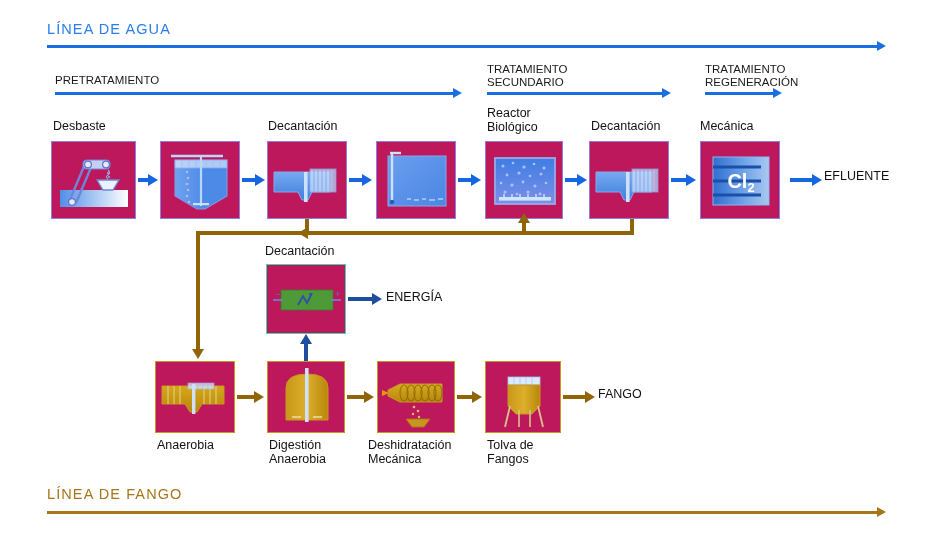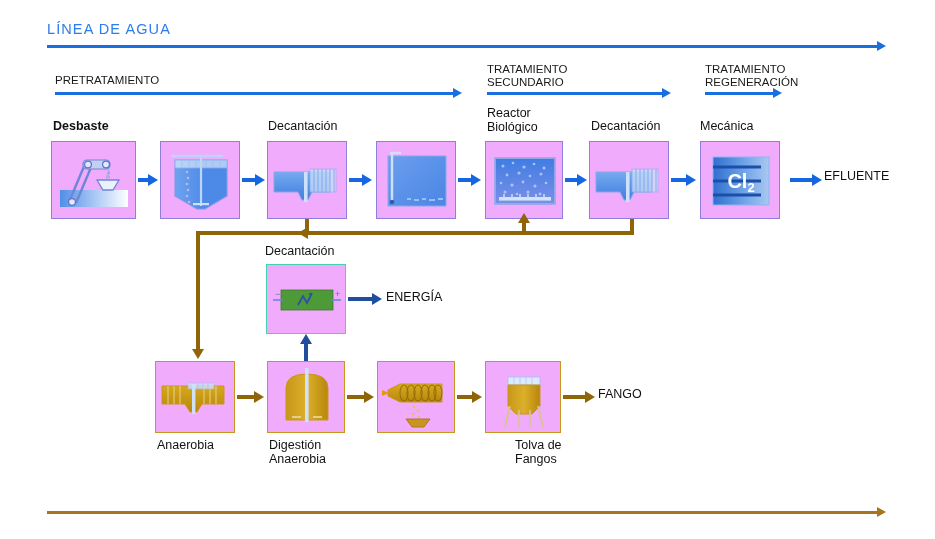--- a/index.html
+++ b/index.html
@@ -56,21 +56,21 @@
   .stage-head {
     width: 0; height: 0;
     border-top: 5px solid transparent;
     border-bottom: 5px solid transparent;
     border-left: 9px solid #1a6fe0;
   }
 
   
   .pbox {
     box-sizing: border-box;
-    background: #f0abfc;
+    background: #be185d;
     text-align: right;
   }
   .pbox-water { border: 1.3px solid #8f7de0; }
   .pbox-sludge { border: 1.3px solid #c8961e; }
   .pbox-cogen { border: 1.3px solid #3fd6b0; }
 
   .pbox-label {
     position: absolute;
     font-size: 12.5px;
     color: #111111;
@@ -153,21 +153,21 @@
   <div class="abs stage-label" style="left:487px; top:63px;">TRATAMIENTO
 SECUNDARIO</div>
   <div class="abs stage-bar" style="left:487px; top:92px; width:175px;"></div>
   <div class="abs stage-head" style="left:662px; top:88px;"></div>
 
   <div class="abs stage-label" style="left:705px; top:63px;">TRATAMIENTO
 REGENERACIÓN</div>
   <div class="abs stage-bar" style="left:705px; top:92px; width:68px;"></div>
   <div class="abs stage-head" style="left:773px; top:88px;"></div>
 
-  <div class="pbox-label" style="left:53px; top:120px;font-weight:bold;">Desbaste</div>
+  <div class="pbox-label" style="left:53px; top:120px;">Desbaste</div>
   <div class="pbox-label" style="left:268px; top:120px;">Decantación</div>
   <div class="pbox-label" style="left:487px; top:107px;">Reactor
 Biológico</div>
   <div class="pbox-label" style="left:591px; top:120px;">Decantación</div>
   <div class="pbox-label" style="left:700px; top:120px;">Mecánica</div>
 
   <div class="abs pbox pbox-water" style="left:51px; top:141px; width:85px; height:78px;">
     <svg width="85" height="78" viewBox="0 0 85 78">
       <defs>
         <linearGradient id="gWater1" x1="0" y1="0" x2="1" y2="0">
@@ -474,20 +474,22 @@
       <path d="M4 28 l7 3 l-7 3 z" fill="#e8960c"></path>
       <g fill="#e0c25e">
         <circle cx="36" cy="45" r="1.3"></circle>
           <circle cx="40" cy="49" r="1.3"></circle>
         <circle cx="35" cy="52" r="1.2"></circle>
           <circle cx="41" cy="55" r="1.2"></circle>
       </g>
       <path d="M28 57 L52 57 L46 65 L34 65 Z" fill="#c8961e" stroke="#a8751a" stroke-width="0.9"></path>
     </svg>
   </div>
+  <div class="pbox-label" style="left:368px; top:439px;">Deshidratación
+Mecánica</div>
 
   <div class="abs pbox pbox-sludge" style="left:485px; top:361px; width:76px; height:72px;">
     <svg width="76" height="72" viewBox="0 0 76 72">
       <defs>
         <linearGradient id="gHop" x1="0" y1="0" x2="1" y2="0">
           <stop offset="0" stop-color="#c9971a"></stop>
           <stop offset="0.5" stop-color="#dcb02a"></stop>
           <stop offset="1" stop-color="#b8860b"></stop>
         </linearGradient>
       </defs>
@@ -498,32 +500,33 @@
         <line x1="40" y1="15" x2="40" y2="23"></line>
           <line x1="46" y1="15" x2="46" y2="23"></line>
       </g>
       <path d="M22 23 L54 23 L54 44 L46 52 L30 52 L22 44 Z" fill="url(#gHop)" stroke="#c8961e" stroke-width="1"></path>
       <line x1="24" y1="44" x2="19" y2="65" stroke="#d8c48a" stroke-width="1.8"></line>
       <line x1="52" y1="44" x2="57" y2="65" stroke="#d8c48a" stroke-width="1.8"></line>
       <line x1="33" y1="48" x2="33" y2="65" stroke="#d8c48a" stroke-width="1.6"></line>
       <line x1="44" y1="48" x2="44" y2="65" stroke="#d8c48a" stroke-width="1.6"></line>
     </svg>
   </div>
-  <div class="pbox-label" style="left:487px; top:439px;margin-left:28px;">Tolva de
+  <div class="pbox-label" style="left:487px; top:439px;">Tolva de
 Fangos</div>
 
   <div class="abs sconn" style="left:237px; top:395px; width:18px; height:4px;"></div>
   <div class="abs sconn-head-r" style="left:254px; top:391px;"></div>
 
   <div class="abs sconn" style="left:347px; top:395px; width:18px; height:4px;"></div>
   <div class="abs sconn-head-r" style="left:364px; top:391px;"></div>
 
   <div class="abs sconn" style="left:457px; top:395px; width:16px; height:4px;"></div>
   <div class="abs sconn-head-r" style="left:472px; top:391px;"></div>
 
   <div class="abs sconn" style="left:563px; top:395px; width:24px; height:4px;"></div>
   <div class="abs sconn-head-r" style="left:585px; top:391px;"></div>
   <div class="abs out-label" style="left:598px; top:387px;">FANGO</div>
 
+  <div class="abs line-title sludge-title" style="left:47px; top:486px;">LÍNEA DE FANGO</div>
   <div class="abs rule rule-sludge" style="left:47px; top:511px; width:830px;"></div>
   <div class="abs rule-head head-sludge" style="left:877px; top:507px;"></div>
 
 </div>
 
 </body></html>

